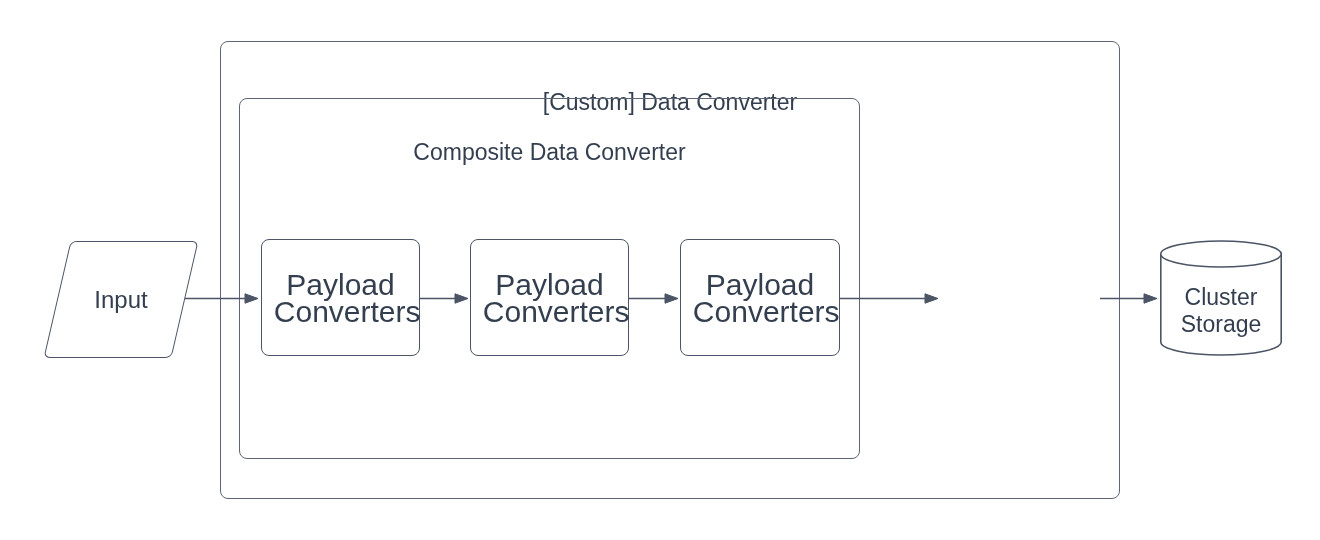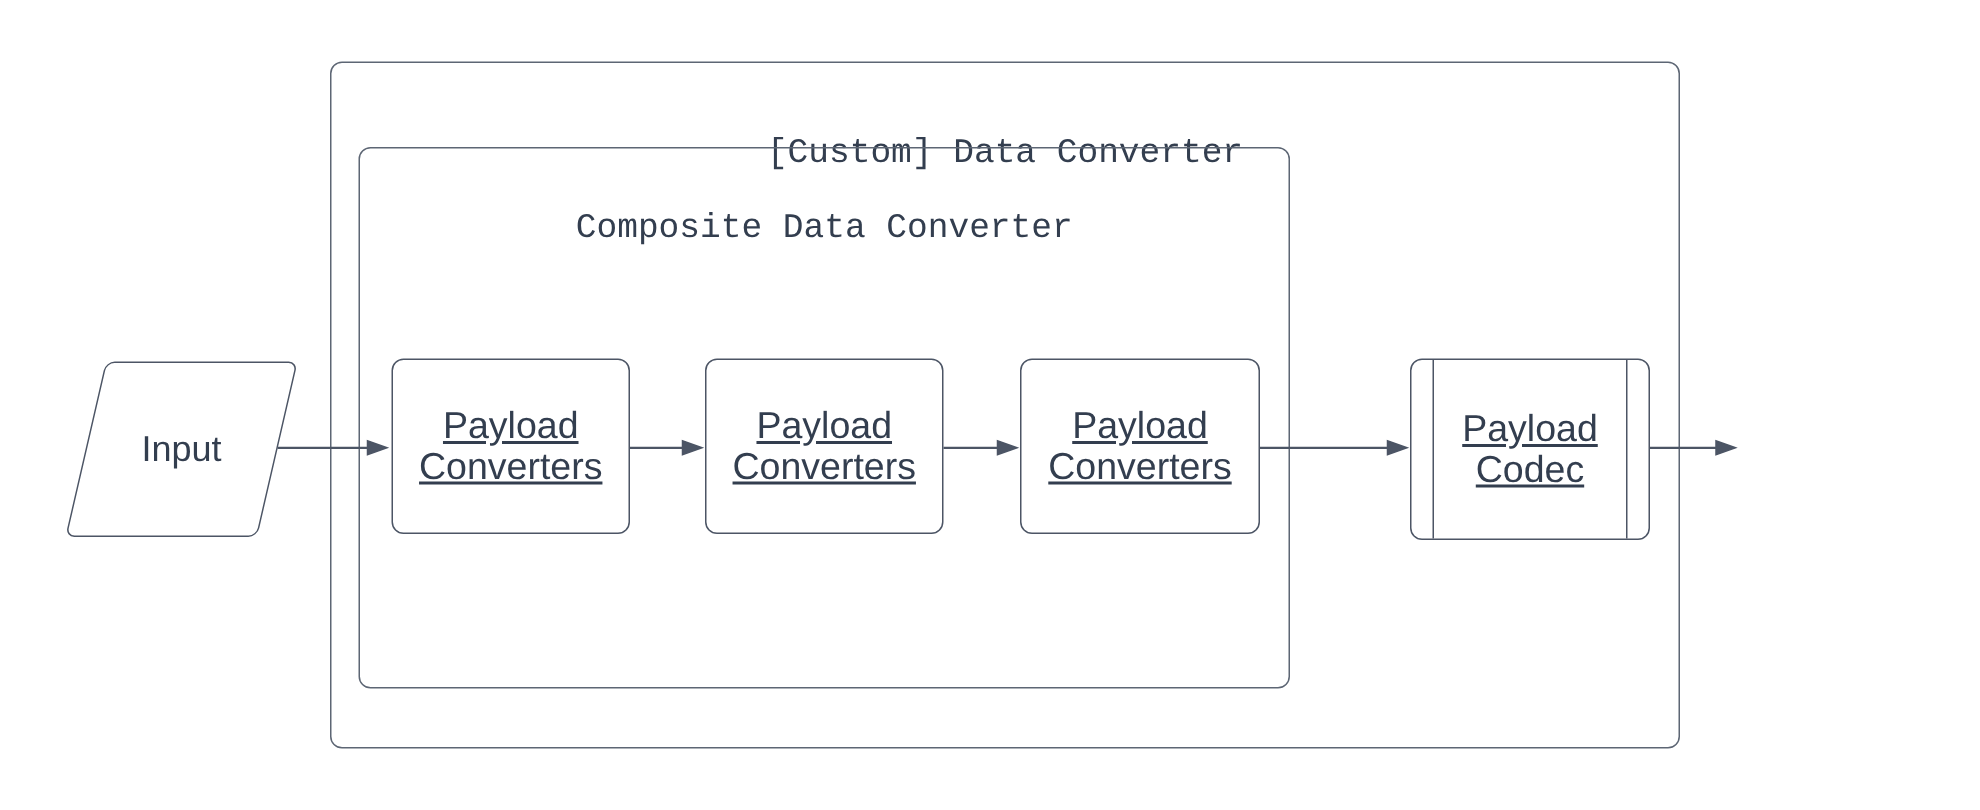--- a/index.html
+++ b/index.html
@@ -32,21 +32,20 @@
   .container.outer { left: 220px; top: 41px; width: 900px; height: 458px; }
   .container.inner { left: 239px; top: 98px; width: 621px; height: 361px; }
   .container-title {
     position: absolute;
     left: 0; right: 0;
     text-align: center;
     font-size: 23px;
     line-height: 27px;
     color: var(--text);
     white-space: nowrap;
-    font-family: Liberation Mono, monospace;
   }
   .outer .container-title { top: 47px; }
   .inner .container-title { top: 40px; }
 
   
   svg.connectors {
     position: absolute;
     left: 0; top: 0;
     width: 1320px; height: 540px;
     pointer-events: none;
@@ -57,24 +56,23 @@
   
   .node {
     position: absolute;
     border: 1.6px solid var(--stroke);
     border-radius: 8px;
     background: var(--background);
     display: flex;
     align-items: center;
     justify-content: center;
     text-align: center;
-    font-size: 25px;
+    font-size: 30px;
     line-height: 27px;
     color: var(--text);
-    text-decoration: underline;
   }
   .node .node-label { display: block; width: 85%; }
 
   .box-1 { left: 261px; top: 239px; width: 159px; height: 117px; }
   .box-2 { left: 470px; top: 239px; width: 159px; height: 117px; }
   .box-3 { left: 680px; top: 239px; width: 160px; height: 117px; }
 
   
   .para-shape {
     position: absolute;
@@ -176,20 +174,22 @@
   <div class="node box-1">
     <span class="node-label">Payload Converters</span>
   </div>
   <div class="node box-2">
     <span class="node-label">Payload Converters</span>
   </div>
   <div class="node box-3">
     <span class="node-label">Payload Converters</span>
   </div>
 
-  <div class="node codec">
-    <div class="codec-bar left"></div>
-    <div class="codec-bar right"></div>
-    <span class="node-label">Payload Codec</span>
+
+  <div class="cylinder-wrap">
+    <svg viewBox="0 0 122 116">
+      <path class="shape" d="M0.8,14 V102 A60.2,13 0 0 0 121.2,102 V14"></path>
+      <ellipse class="shape" cx="61" cy="14" rx="60.2" ry="13"></ellipse>
+    </svg>
+    <div class="cylinder-label">Cluster Storage</div>
   </div>
-
 
 </div>
 
 </body></html>

